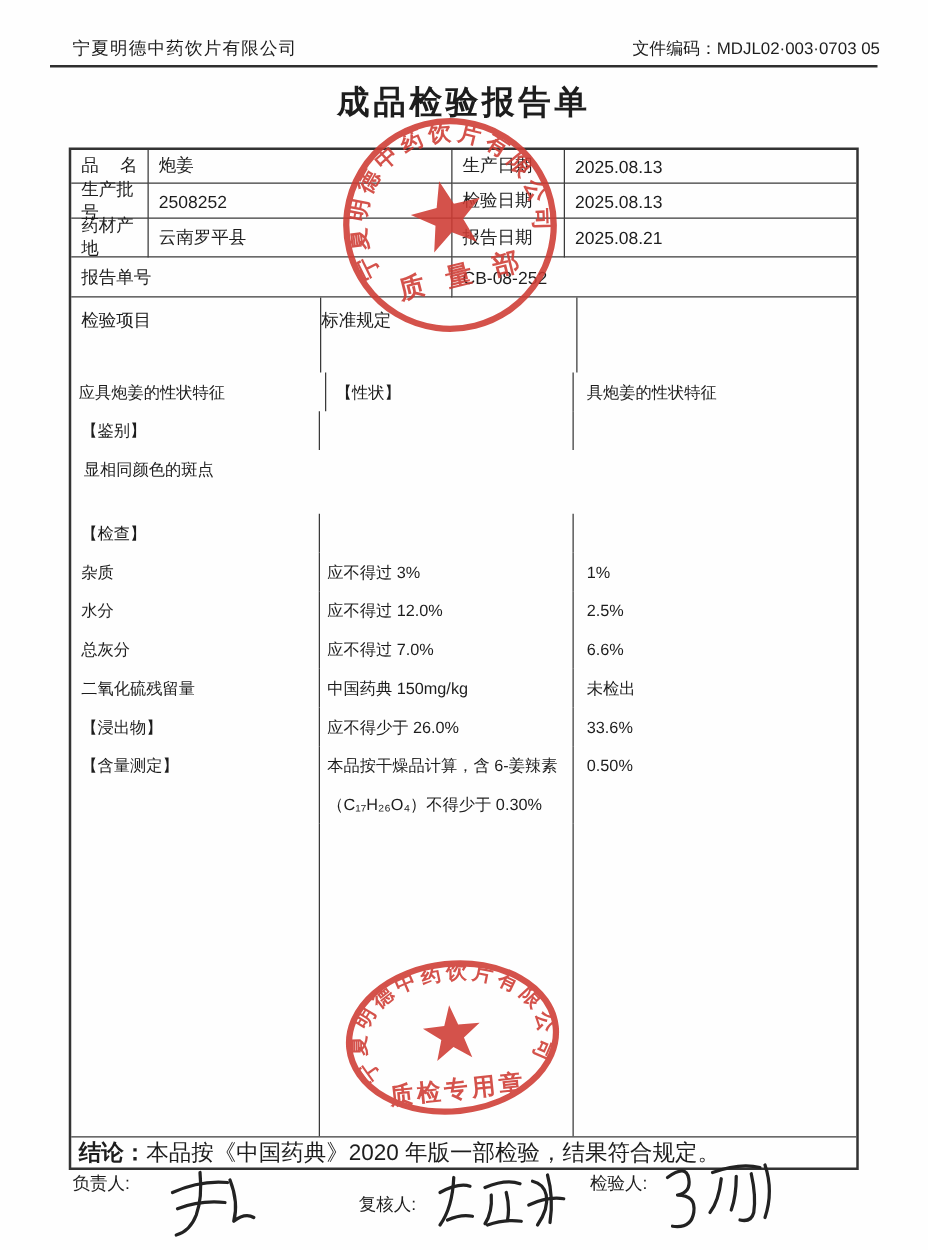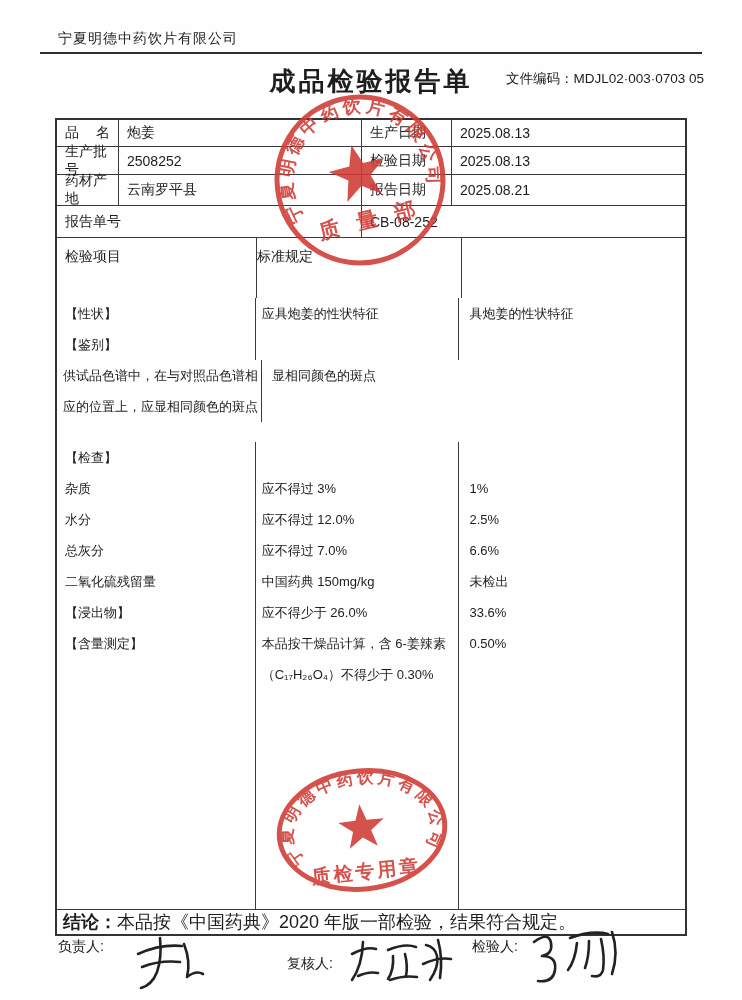--- a/index.html
+++ b/index.html
@@ -2,21 +2,21 @@
 <html><head>
 <meta charset="utf-8">
 <style>
   html,body{margin:0;padding:0;}
   body{
     width:742px;height:1000px;position:relative;background:#fefefe;
     font-family:"Liberation Sans","DejaVu Sans",sans-serif;
     color:#1d1d1d;overflow:hidden;
   }
   .hdr-company{position:absolute;left:58px;top:30px;font-size:14px;letter-spacing:1px;}
-  .hdr-code{position:absolute;right:38px;top:30px;font-size:13.5px;margin-top:40px;}
+  .hdr-code{position:absolute;right:38px;top:30px;font-size:13.5px;}
   .hdr-rule{position:absolute;left:40px;top:52px;width:662px;height:0;border-top:2px solid #2e2e2e;}
   .doc-title{position:absolute;left:0;top:64px;width:742px;text-align:center;
     font-size:26px;font-weight:bold;letter-spacing:3px;}
 
   .report-table{position:absolute;left:55px;top:118px;width:632px;border:2px solid #333;
     box-sizing:border-box;background:transparent;}
   .info-grid{display:grid;grid-template-columns:62px 243px 90px 233px;}
   .igc{box-sizing:border-box;border-bottom:1.5px solid #3a3a3a;display:flex;align-items:center;
     font-size:14px;padding-left:8px;}
   .igc.rb{border-right:1.5px solid #3a3a3a;}
@@ -81,31 +81,30 @@
     <div class="igc r4 span2b">CB-08-252</div>
   </div>
 
   <div class="main-sec">
     <div class="trow head-row">
       <div class="cell c-item">检验项目</div>
       <div class="cell c-std">标准规定</div>
     </div>
     <div id="rows-host">
         <div class="trow">
+          <div class="cell c-std">应具炮姜的性状特征</div>
           <div class="cell c-item">【性状】</div>
-          <div class="cell c-std">应具炮姜的性状特征</div>
           <div class="cell c-res">具炮姜的性状特征</div>
         </div>
         <div class="trow">
           <div class="cell c-item">【鉴别】</div>
           <div class="cell c-std"></div>
           <div class="cell c-res"></div>
         </div>
         <div class="trow">
-          <div class="cell c-std">供试品色谱中，在与对照品色谱相应的位置上，应显相同颜色的斑点</div>
           <div class="cell c-res">显相同颜色的斑点</div>
         </div>
         <div class="trow gap-before">
           <div class="cell c-item">【检查】</div>
           <div class="cell c-std"></div>
           <div class="cell c-res"></div>
         </div>
         <div class="trow">
           <div class="cell c-item">杂质</div>
           <div class="cell c-std">应不得过 3%</div>

